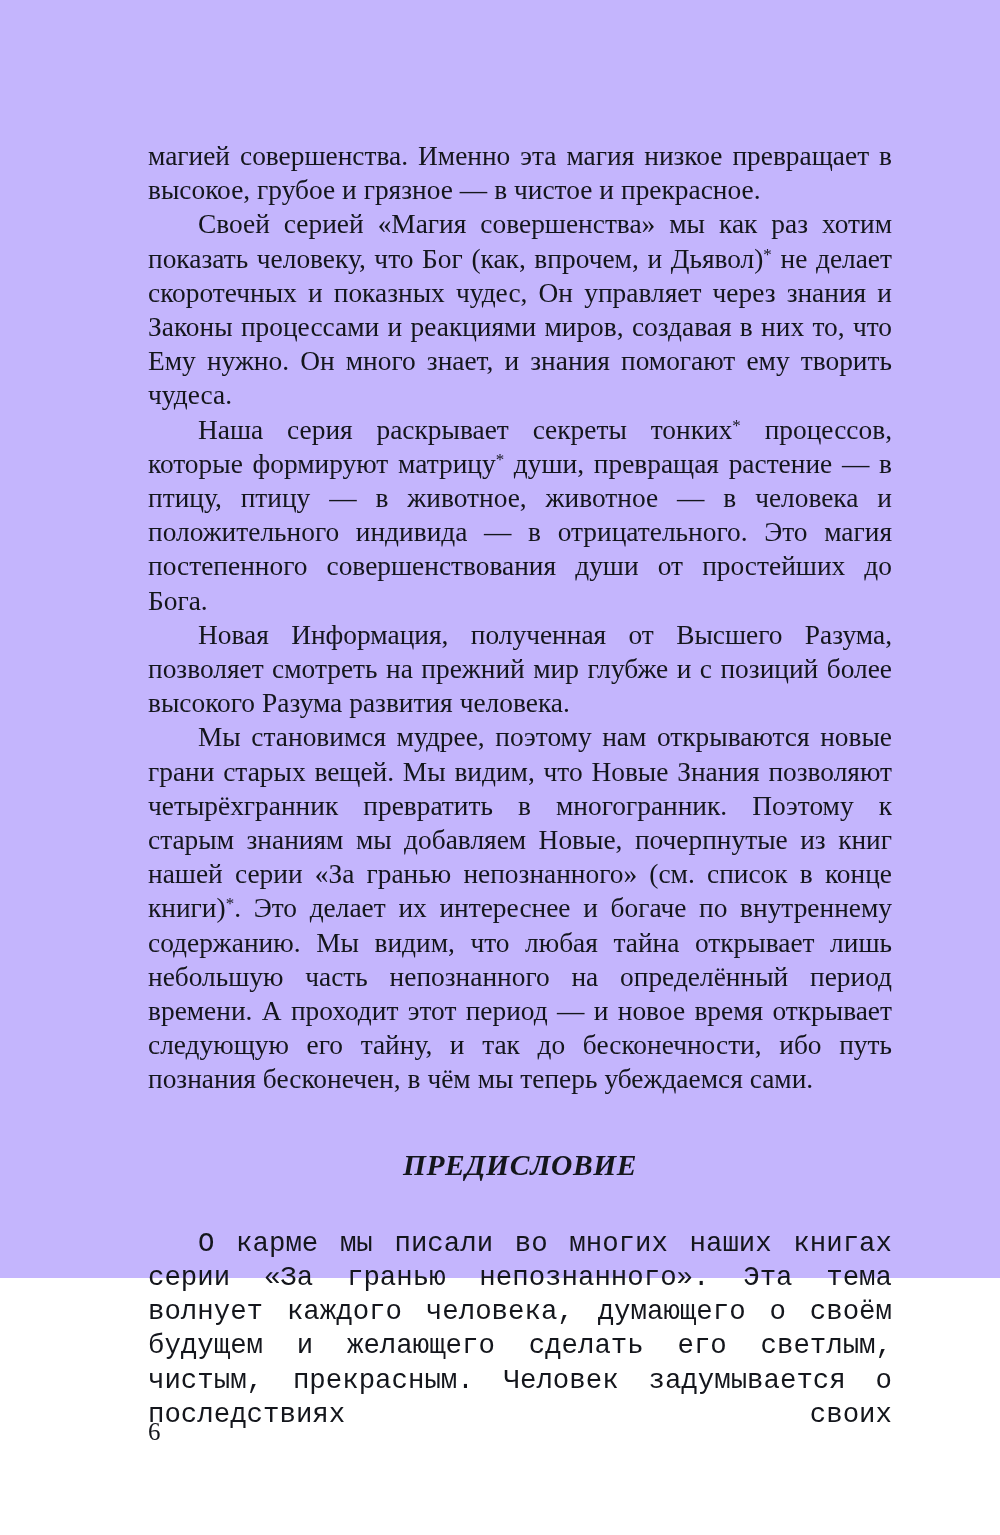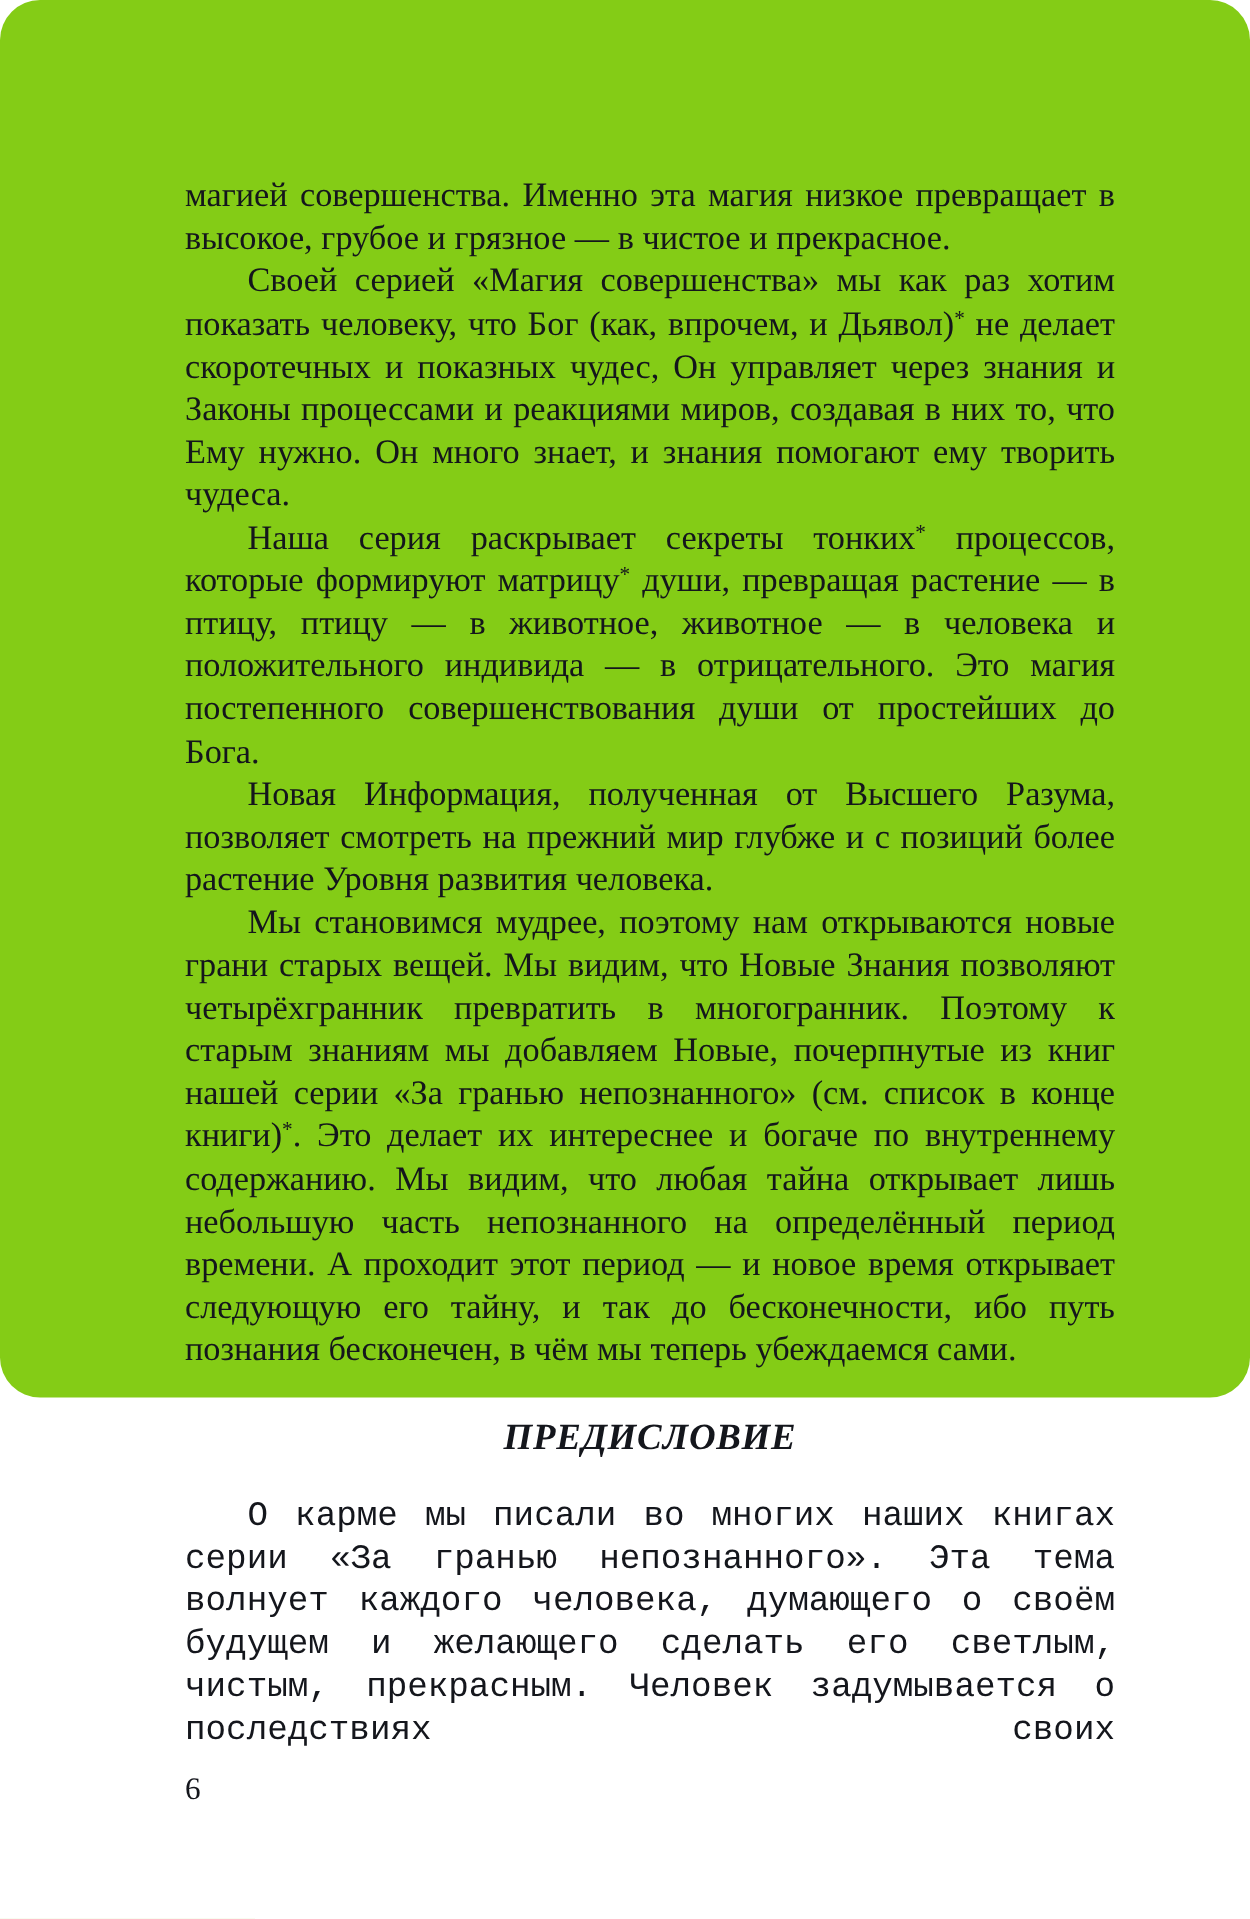--- a/index.html
+++ b/index.html
@@ -16,23 +16,22 @@
     font-family: "Liberation Serif", "DejaVu Serif", serif;
     color: #14161c;
     -webkit-font-smoothing: antialiased;
   }
 
   .page {
     position: absolute;
     left: 0;
     top: 0;
     width: 1000px;
-    height: 1118px;
-    background: #84cc16;
-    border-radius: 32px;
+    height: 1278px;
+    background: #c4b5fd;
   }
 
   .text-block {
     position: absolute;
     left: 148px;
     top: 139px;
     width: 744px;
   }
 
   p.para {
@@ -62,21 +61,21 @@
   }
 
   sup.fn {
     font-size: 0.62em;
     line-height: 0;
     vertical-align: 0.46em;
     font-weight: normal;
   }
 
   h2.section-heading {
-    margin: 0;
+    margin: 15px;
     padding: 0;
     font-size: 29.5px;
     line-height: 34px;
     font-weight: bold;
     font-style: italic;
     text-align: center;
     letter-spacing: 0.6px;
     text-indent: 0;
   }
 
@@ -99,21 +98,21 @@
 <div class="page">
 
   <div class="text-block">
 
     <p class="para no-indent"><span>магией совершенства. Именно эта магия низкое превращает в высокое, грубое и грязное — в чистое и прекрасное.</span></p>
 
     <p class="para"><span>Своей серией «Магия совершенства» мы как раз хотим показать человеку, что Бог (как, впрочем, и Дьявол)</span><sup class="fn">*</sup><span> не делает скоротечных и показных чудес, Он управляет через знания и Законы процессами и реакциями миров, создавая в них то, что Ему нужно. Он много знает, и знания помогают ему творить чудеса.</span></p>
 
     <p class="para"><span>Наша серия раскрывает секреты </span><b class="bold">тонких</b><sup class="fn">*</sup><span> процессов, которые формируют </span><b class="bold">матрицу</b><sup class="fn">*</sup><span> души, превращая растение — в птицу, птицу — в животное, животное — в человека и положительного индивида — в отрицательного. Это магия постепенного совершенствования души от простейших до Бога.</span></p>
 
-    <p class="para"><span>Новая Информация, полученная от Высшего Разума, позволяет смотреть на прежний мир глубже и с позиций более растение Уровня развития человека.</span></p>
+    <p class="para"><span>Новая Информация, полученная от Высшего Разума, позволяет смотреть на прежний мир глубже и с позиций более высокого Разума развития человека.</span></p>
 
     <p class="para"><span>Мы становимся мудрее, поэтому нам открываются новые грани старых вещей. Мы видим, что Новые Знания позволяют четырёхгранник превратить в многогранник. Поэтому к старым знаниям мы добавляем Новые, почерпнутые из книг нашей серии «За гранью непознанного» (см. список в конце книги)</span><sup class="fn">*</sup><span>. Это делает их интереснее и богаче по внутреннему содержанию. Мы видим, что любая тайна открывает лишь небольшую часть непознанного на определённый период времени. А проходит этот период — и новое время открывает следующую его тайну, и так до бесконечности, ибо путь познания бесконечен, в чём мы теперь убеждаемся сами.</span></p>
 
     <div class="gap-before-heading"></div>
 
     <h2 class="section-heading">ПРЕДИСЛОВИЕ</h2>
 
     <div class="gap-after-heading"></div>
 
     <p class="para justify-last"><span>О карме мы писали во многих наших книгах серии «За гранью непознанного». Эта тема волнует каждого человека, думающего о своём будущем и желающего сделать его светлым, чистым, прекрасным. Человек задумывается о последствиях своих</span></p>

